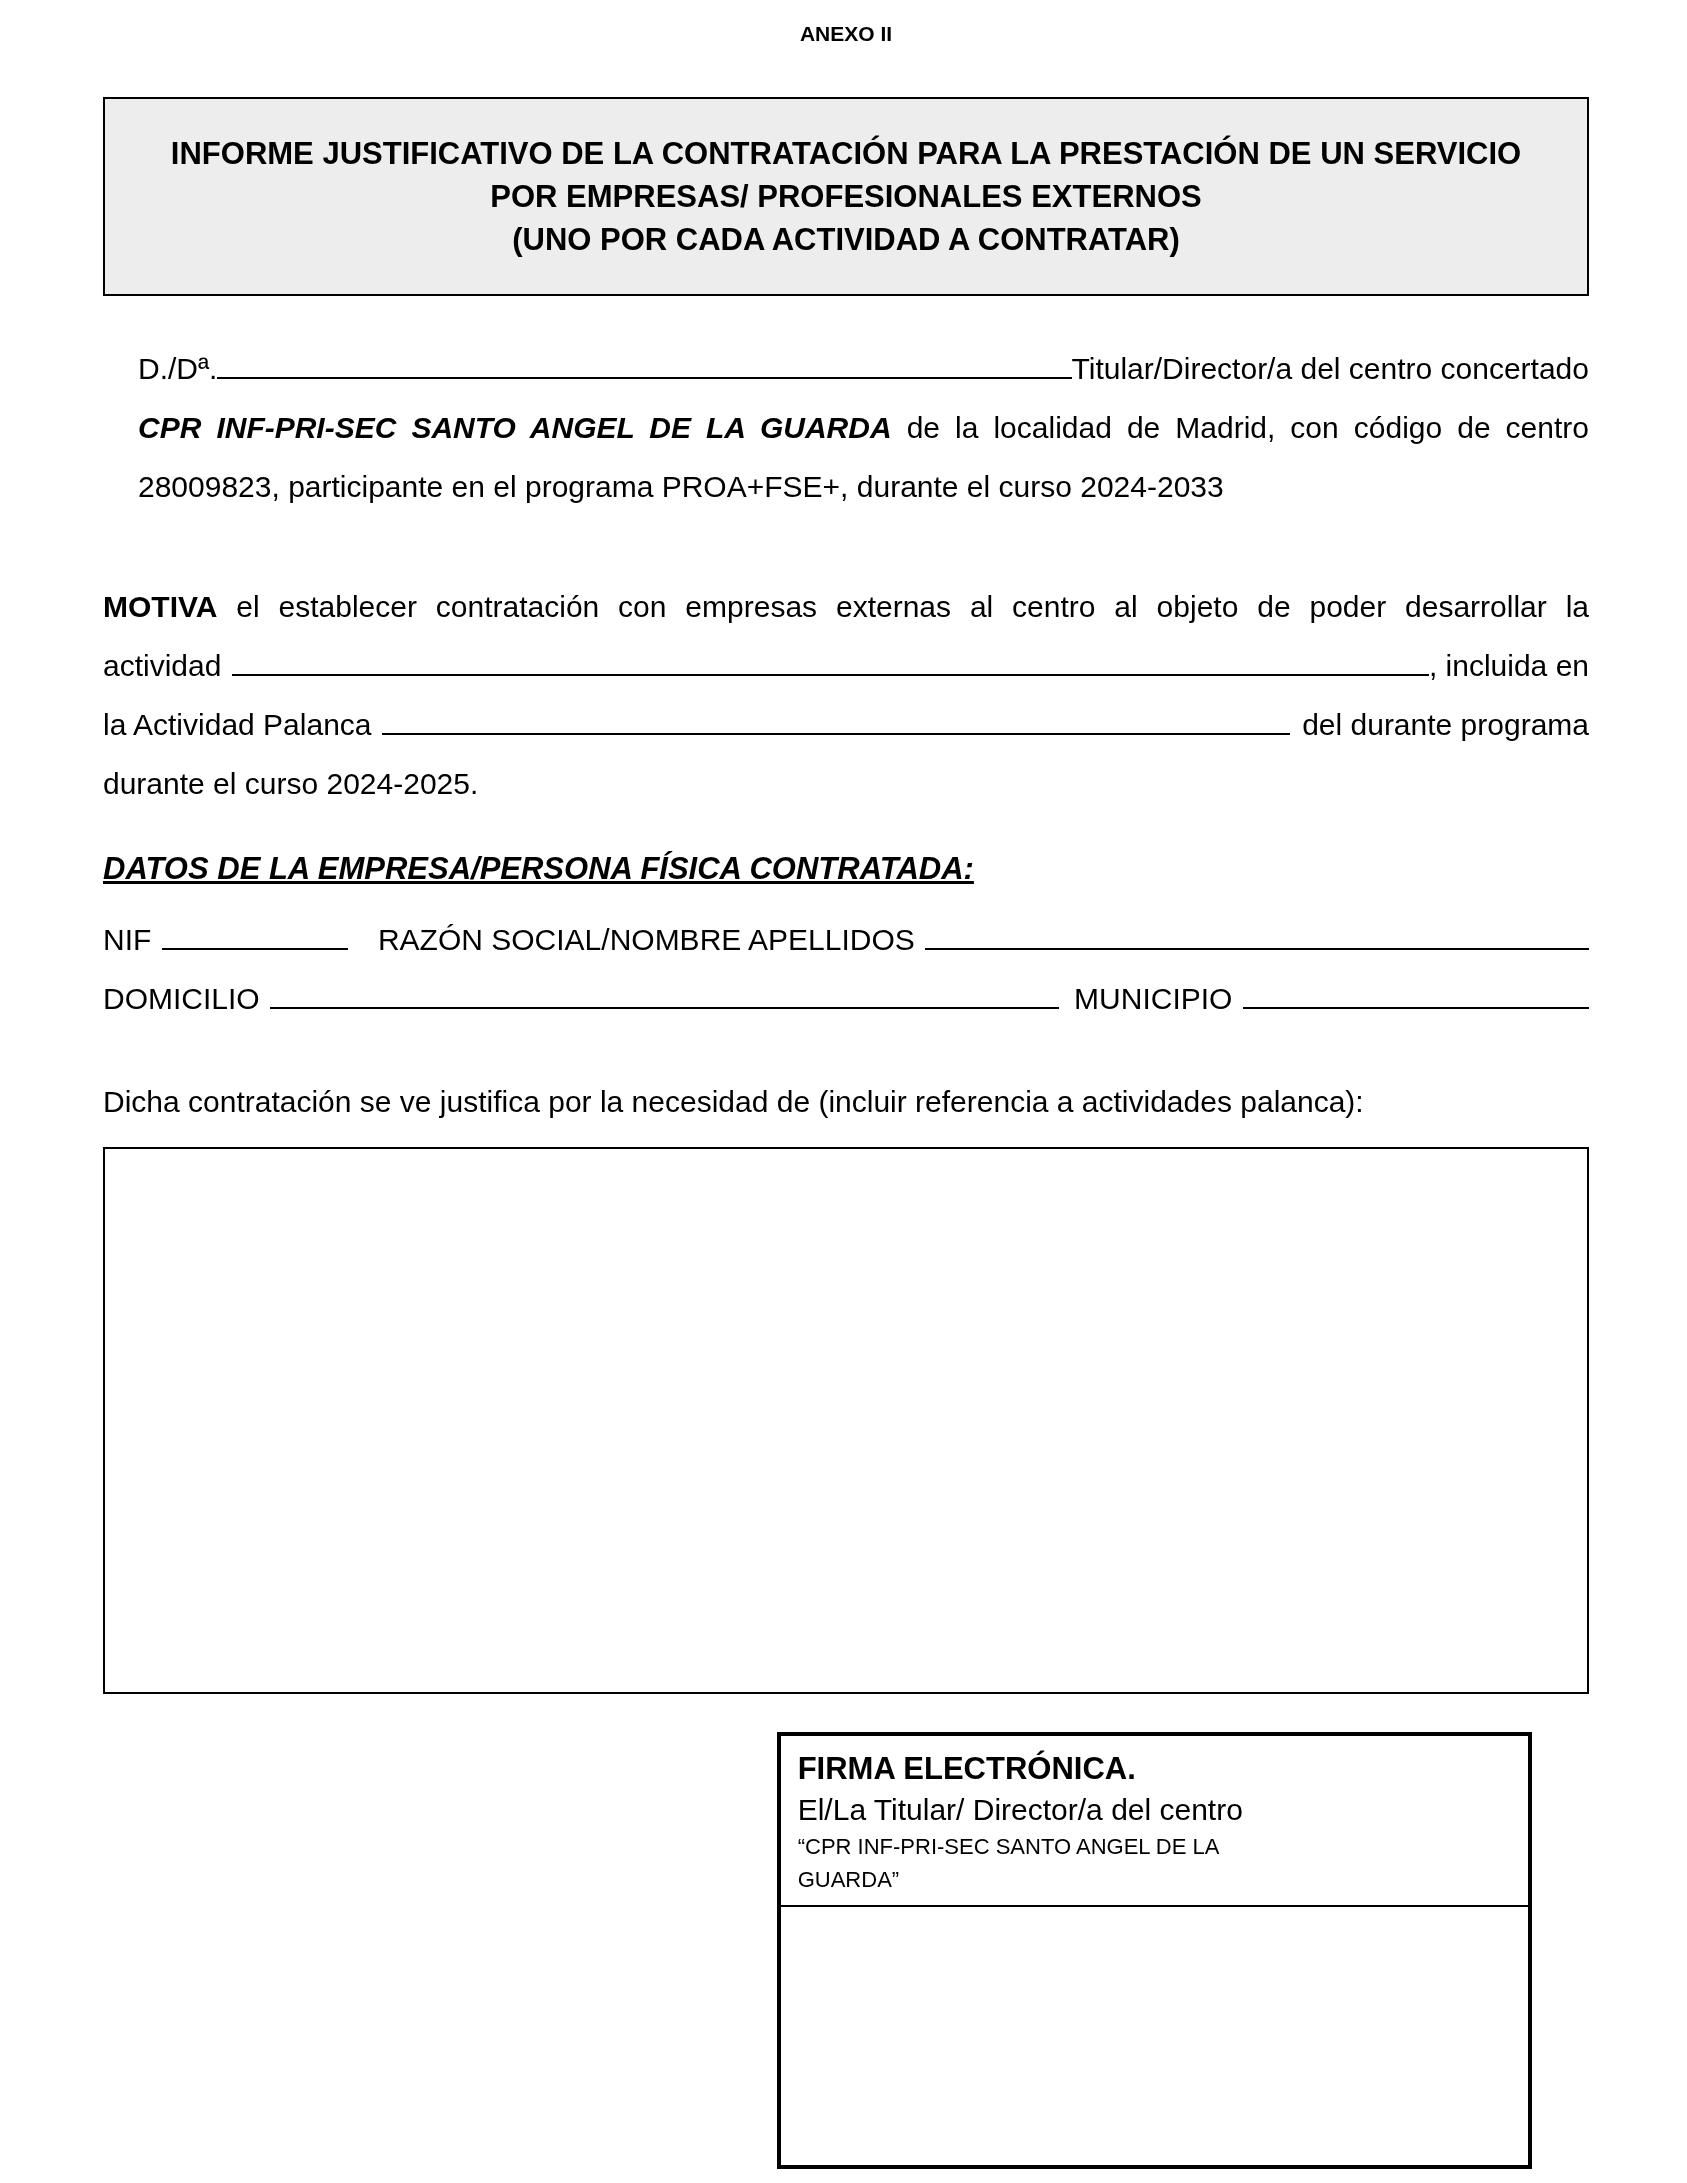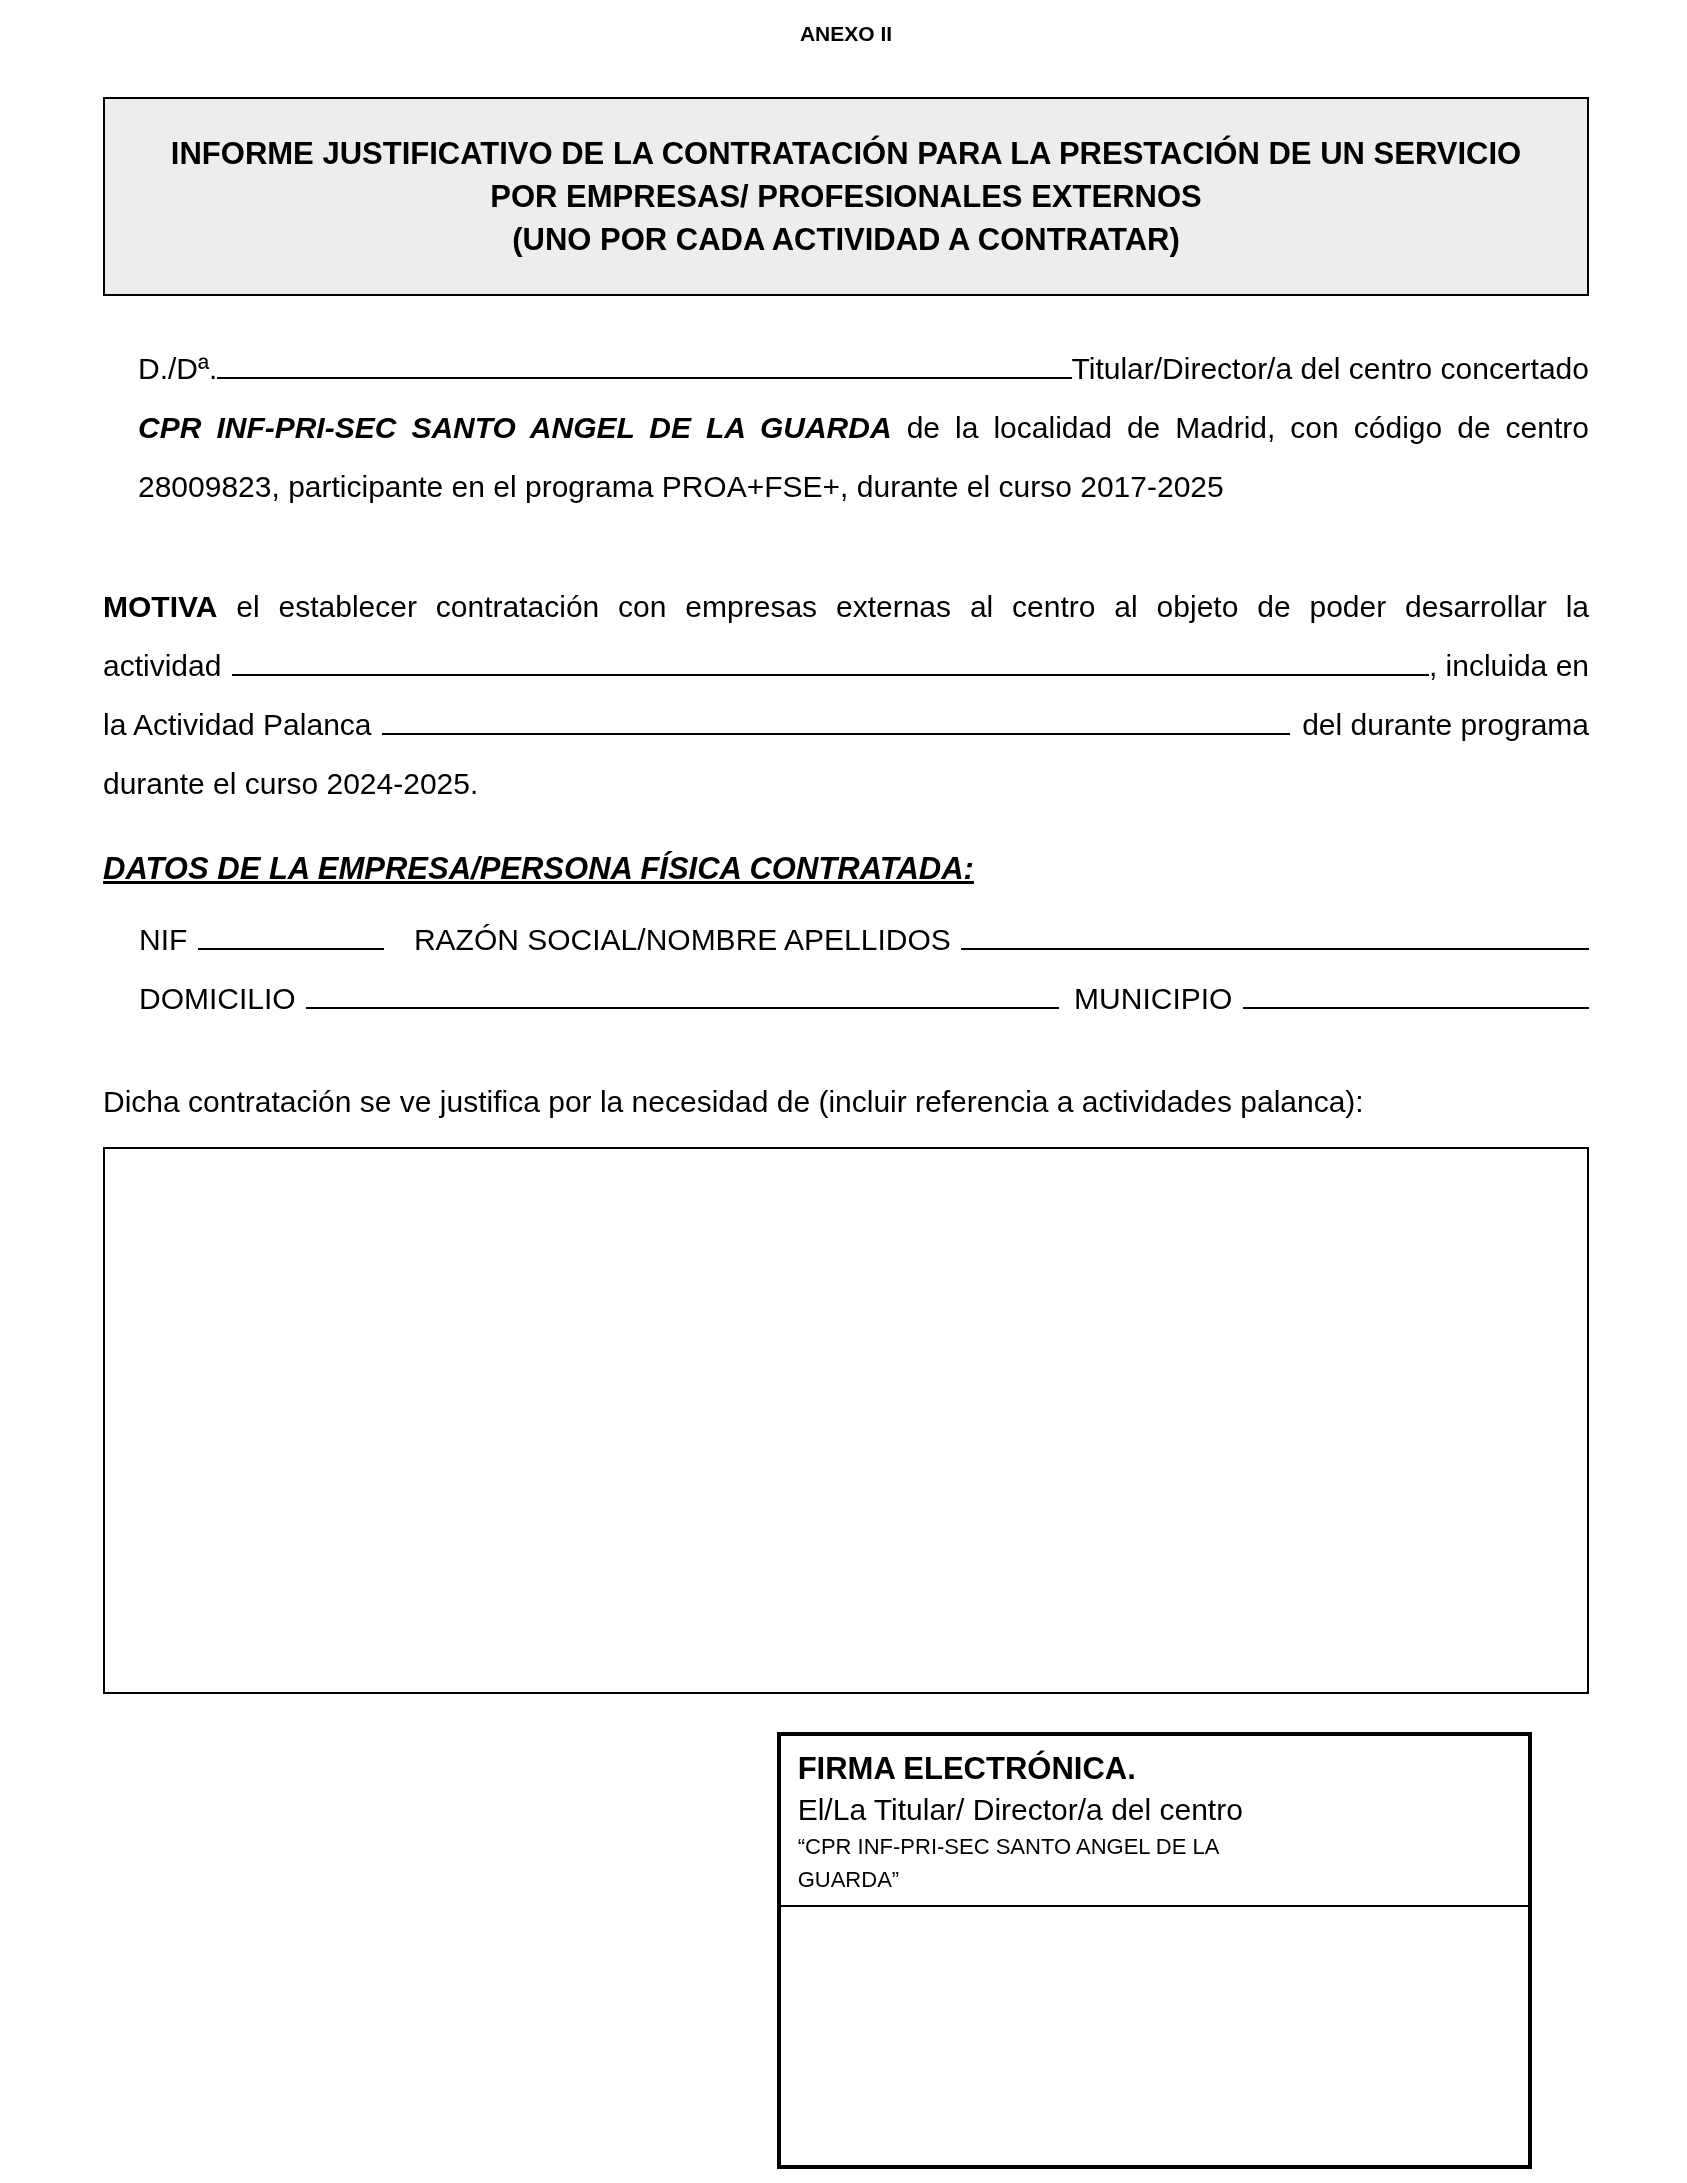--- a/index.html
+++ b/index.html
@@ -53,21 +53,21 @@
   .bold { font-weight: bold; }
   .school-name { font-weight: bold; font-style: italic; }
   .datos-heading {
     margin-top: 36px;
     font-weight: bold;
     font-style: italic;
     text-decoration: underline;
     font-size: 31px;
     line-height: 40px;
   }
-  .fields { margin-top: 21px; margin-left: 36px; }
+  .fields { margin-top: 21px; }
   .ml14 { margin-left: 10.6px; }
   .ml16 { margin-left: 12px; }
   .ml20 { margin-left: 15px; }
   .ml40 { margin-left: 30px; }
   .prompt { margin-top: 44px; line-height: 59px; }
   .justification-box {
     margin-top: 16.7px;
     height: 547px;
     border: 2.3px solid #000;
     background: #fff;
@@ -100,21 +100,21 @@
 
   <div class="intro">
     <div class="flex-line">
       <span>D./Dª.</span>
       <span class="blank grow"></span>
       <span>Titular/Director/a del centro concertado</span>
     </div>
     <div class="jline">
       <span class="school-name">CPR INF-PRI-SEC SANTO ANGEL DE LA GUARDA</span><span> de la localidad de Madrid, con código de centro</span>
     </div>
-    <div class="line">28009823, participante en el programa PROA+FSE+, durante el curso 2017-2025</div>
+    <div class="line">28009823, participante en el programa PROA+FSE+, durante el curso 2024-2033</div>
   </div>
 
   <div class="motiva">
     <div class="jline">
       <span class="bold">MOTIVA</span><span> el establecer contratación con empresas externas al centro al objeto de poder desarrollar la</span>
     </div>
     <div class="flex-line">
       <span>actividad</span>
       <span class="blank grow ml14"></span>
       <span>, incluida en</span>

